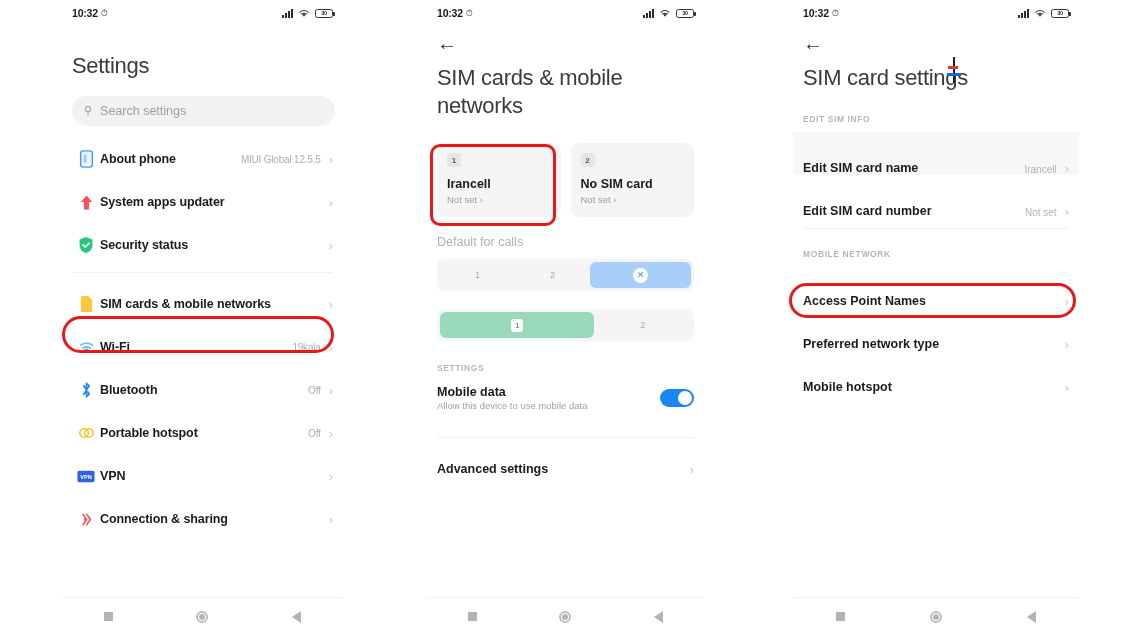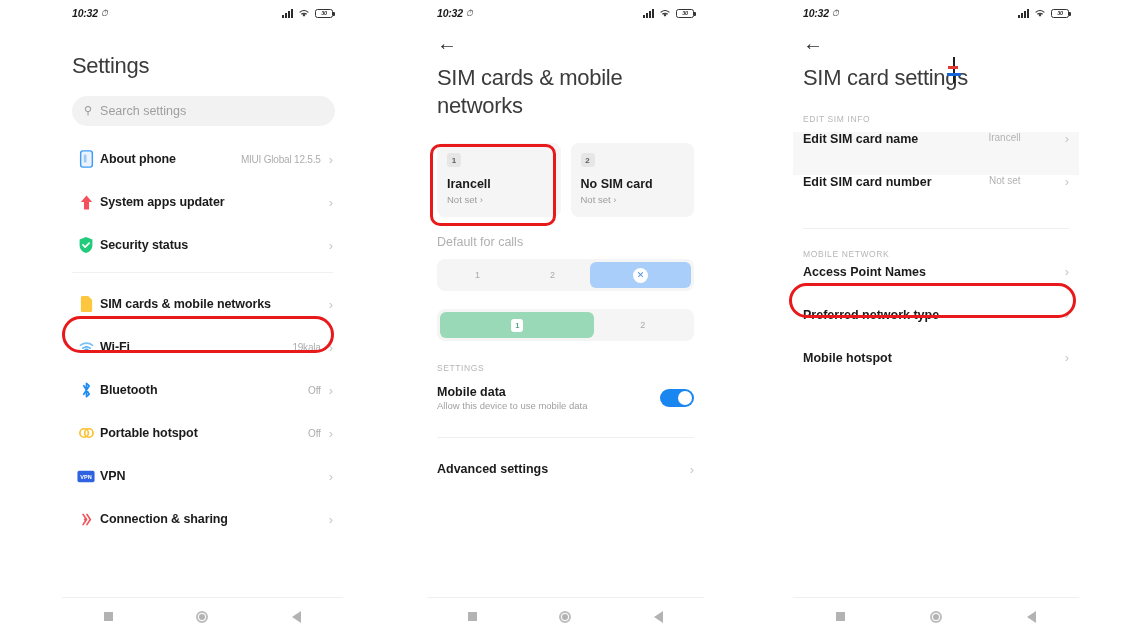--- a/index.html
+++ b/index.html
@@ -15,21 +15,21 @@
     position: absolute; top: 0; height: 635px;
     background: #ffffff; overflow: hidden;
   }
   #panel-1 { left: 62px;  width: 281px; }
   #panel-2 { left: 427px; width: 277px; }
   #panel-3 { left: 793px; width: 286px; }
 
   
   .status-bar {
     height: 26px; display: flex; 
-    justify-content: space-between; padding: 0 10px 0 10px; font-style: italic;
+    justify-content: space-between; padding: 0 10px 0 10px;
   }
   .status-left { display: flex; align-items: center; gap: 3px; }
   .status-clock { font-size: 10.5px; color: #1a1a1a; font-weight: 700; letter-spacing: -0.2px; }
   .alarm-ic { font-size: 9px; color: #333; }
   .status-right { display: flex; align-items: center; gap: 5px; }
   .sig-bars { display: flex; align-items: flex-end; gap: 1px; height: 9px; }
   .sig-bars i { width: 2px; background: #2b2b2b; display: block; }
   .sig-bars i:nth-child(1){ height: 3px; }
   .sig-bars i:nth-child(2){ height: 5px; }
   .sig-bars i:nth-child(3){ height: 7px; }
@@ -118,40 +118,40 @@
     font-size: 9px; color: #4a90e2;
   }
   .seg-chip-sq {
     width: 12px; height: 13px; background: #fff; border-radius: 3px;
     display: flex; align-items: center; justify-content: center;
     font-size: 7.5px; color: #56a580; font-weight: 700;
   }
 
   .group-cap {
     font-size: 8.5px; color: #b6b6b6; letter-spacing: 0.6px;
-    padding: 0 10px; text-transform: uppercase;
+    padding: 0 10px; text-transform: uppercase; font-weight: bold;
   }
 
   .big-row { padding: 0 10px; display: flex; align-items: center; }
   .big-row .txt { flex: 1; }
   .big-row .t1 { font-size: 12.5px; font-weight: 700; color: #1b1b1b; }
   .big-row .t2 { font-size: 9.5px; color: #a0a0a0; margin-top: 1px; }
   .toggle {
     width: 34px; height: 18px; background: #1a87f0; border-radius: 10px;
     position: relative; flex: 0 0 34px;
   }
   .toggle::after {
     content:""; position:absolute; right: 2px; top: 2px; width: 14px; height: 14px;
     background: #fff; border-radius: 50%;
   }
 
   .hr { border-top: 1px solid #efefef; margin: 0 10px; }
 
   
-  .p3row { height: 43px; display: flex; align-items: flex-start; padding: 0 10px; gap: 36px; }
+  .p3row { height: 43px; display: flex; align-items: flex-end; padding: 0 10px; }
   .p3row.hl { background: #f7f7f7; }
   .p3row .lab { font-size: 12.5px; font-weight: 700; color: #1b1b1b; }
   .p3row .val { margin-left: auto; font-size: 10px; color: #b3b3b3; padding-right: 8px; }
 
   
   .navbar {
     position: absolute; bottom: 0; left: 0; right: 0; height: 38px;
     border-top: 1px solid #f0f0f0;
     display: flex; align-items: center; justify-content: space-around;
   }

